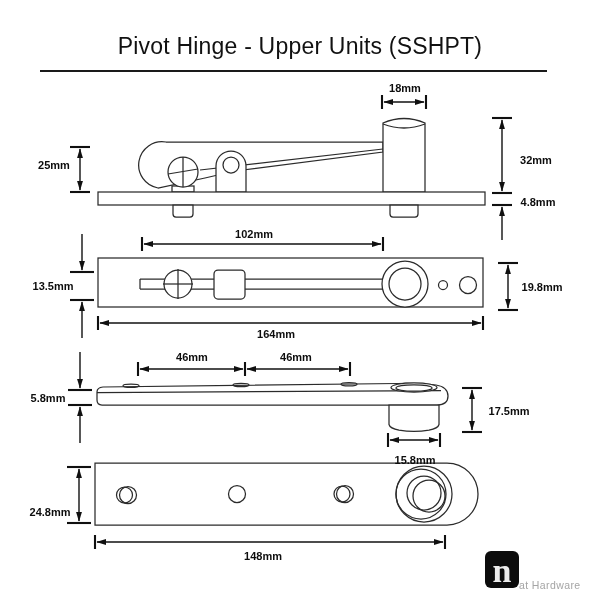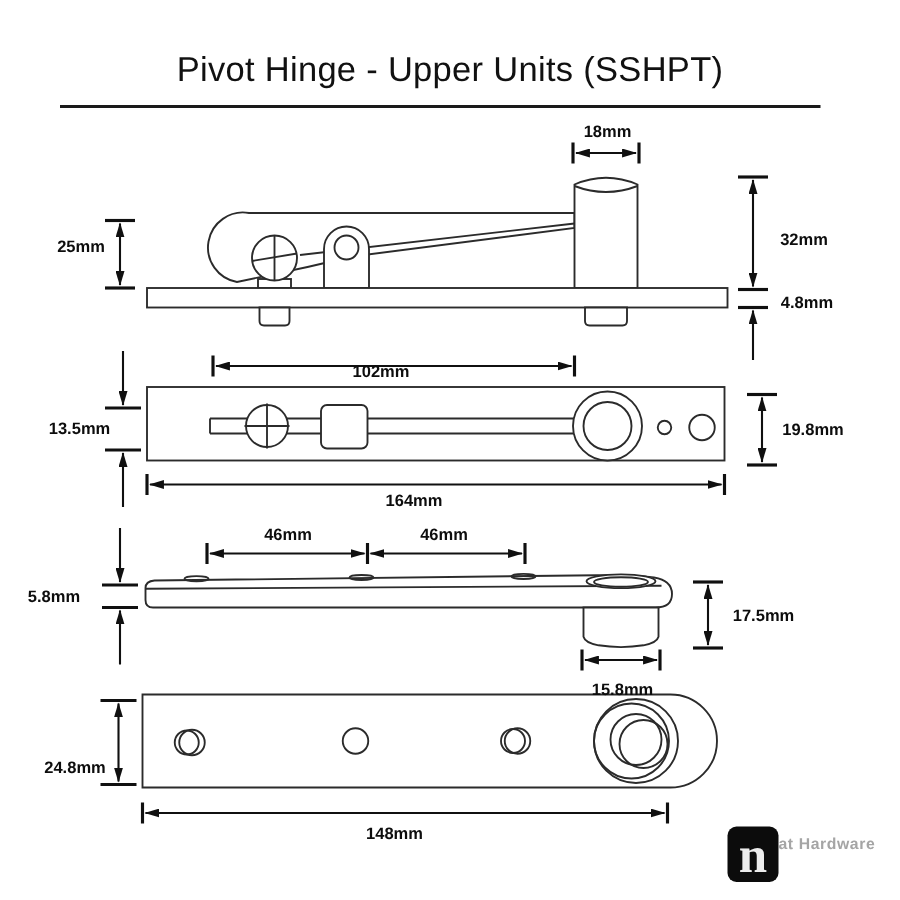--- a/index.html
+++ b/index.html
@@ -12,21 +12,21 @@
   .p{fill:#ffffff;stroke:#2b2b2b;stroke-width:1.25;}
   .pl{fill:none;stroke:#2b2b2b;stroke-width:1.25;}
   .dl{fill:none;stroke:#101010;stroke-width:1.4;}
   .cap{fill:none;stroke:#101010;stroke-width:2.1;}
   .dim{position:absolute;transform:translate(-50%,-50%);font-size:11px;font-weight:700;
        color:#0d0d0d;white-space:nowrap;text-align:right;}
   .logo-box{position:absolute;left:485px;top:551px;width:34px;height:37px;background:#0c0c0c;
             border-radius:6px;display:flex;align-items:center;justify-content:center;}
   .logo-letter{font-family:"Liberation Serif", serif;font-weight:700;font-size:34px;
                color:#ececec;line-height:1;margin-top:2px;}
-  .logo-text{position:absolute;left:519px;top:557px;font-size:10.5px;font-weight:700;
+  .logo-text{position:absolute;left:519px;top:579px;font-size:10.5px;font-weight:400;
              color:#a5a5a5;letter-spacing:0.4px;text-align:center;}
 </style>
 </head>
 <body>
 
 <div id="stage">
 
   <h1 id="title">Pivot Hinge - Upper Units (SSHPT)</h1>
   <div id="rule"></div>
 
@@ -141,27 +141,27 @@
       <line class="cap" x1="95" y1="535" x2="95" y2="549"></line>
       <line class="cap" x1="445" y1="535" x2="445" y2="549"></line>
       <line class="dl" x1="97" y1="542" x2="443" y2="542" marker-start="url(#arr)" marker-end="url(#arr)"></line>
     </g>
   </svg>
 
   <span class="dim" style="left:405px;top:88px">18mm</span>
   <span class="dim" style="left:54px;top:165px">25mm</span>
   <span class="dim" style="left:536px;top:160px">32mm</span>
   <span class="dim" style="left:538px;top:202px">4.8mm</span>
-  <span class="dim" style="left:254px;top:248px">102mm</span>
+  <span class="dim" style="left:254px;top:234px">102mm</span>
   <span class="dim" style="left:53px;top:286px">13.5mm</span>
   <span class="dim" style="left:276px;top:334px">164mm</span>
   <span class="dim" style="left:542px;top:287px">19.8mm</span>
   <span class="dim" style="left:192px;top:357px">46mm</span>
   <span class="dim" style="left:296px;top:357px">46mm</span>
-  <span class="dim" style="left:36px;top:398px">5.8mm</span>
+  <span class="dim" style="left:48px;top:398px">5.8mm</span>
   <span class="dim" style="left:509px;top:411px">17.5mm</span>
   <span class="dim" style="left:415px;top:460px">15.8mm</span>
   <span class="dim" style="left:50px;top:512px">24.8mm</span>
   <span class="dim" style="left:263px;top:556px">148mm</span>
 
   <div class="logo-box">
     <span class="logo-letter">n</span>
   </div>
   <span class="logo-text">at Hardware</span>
 

